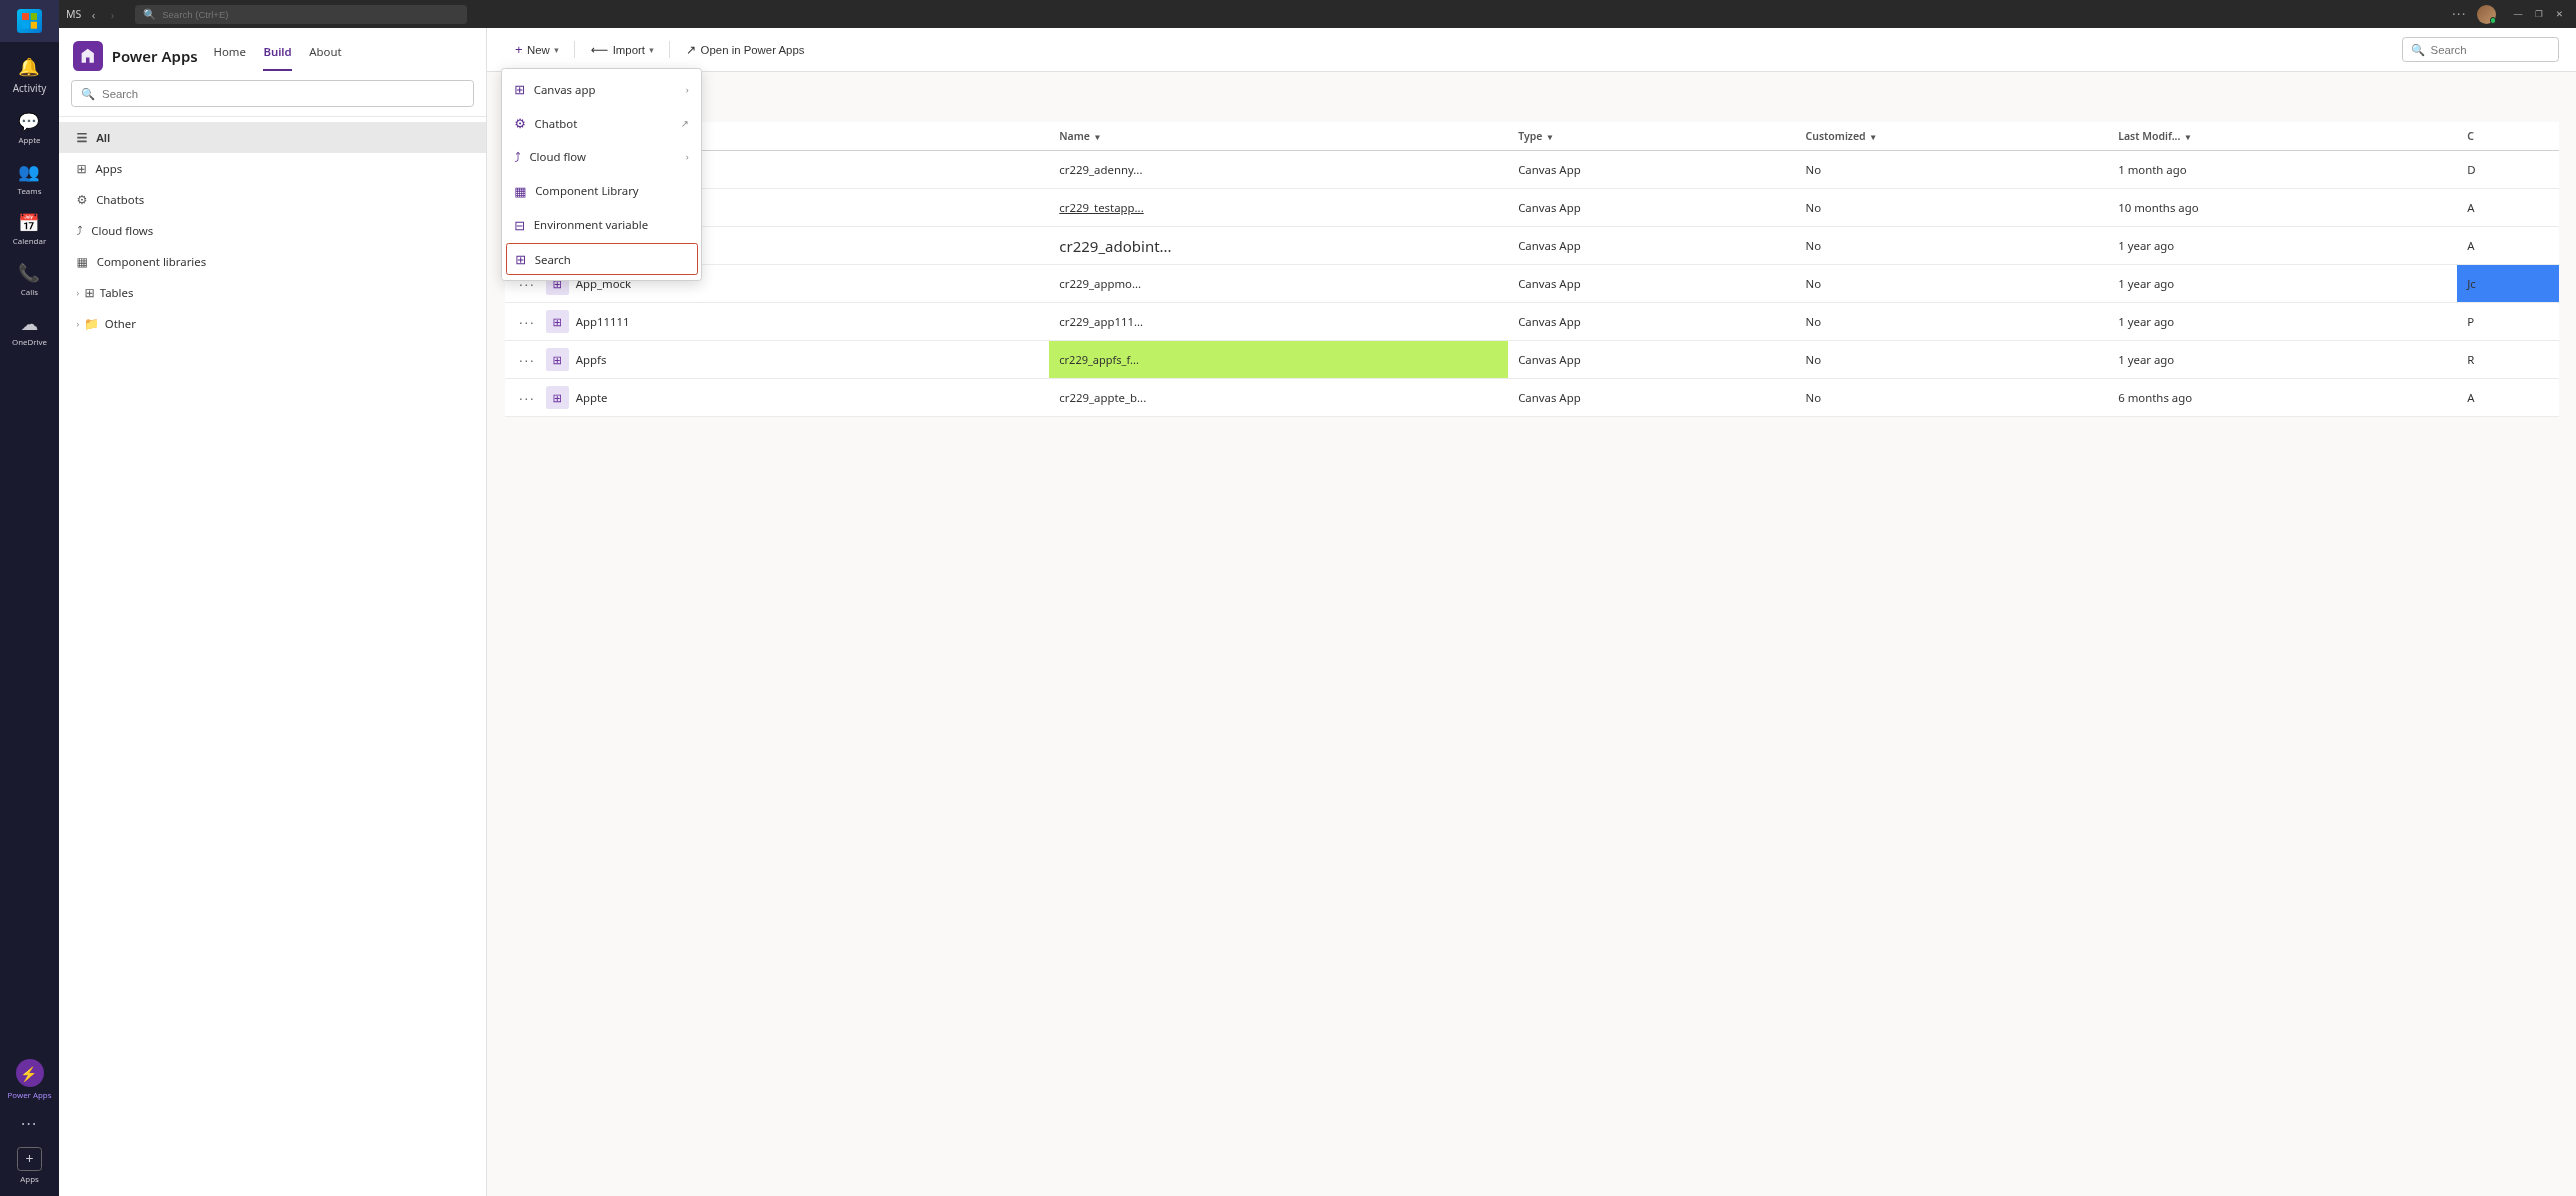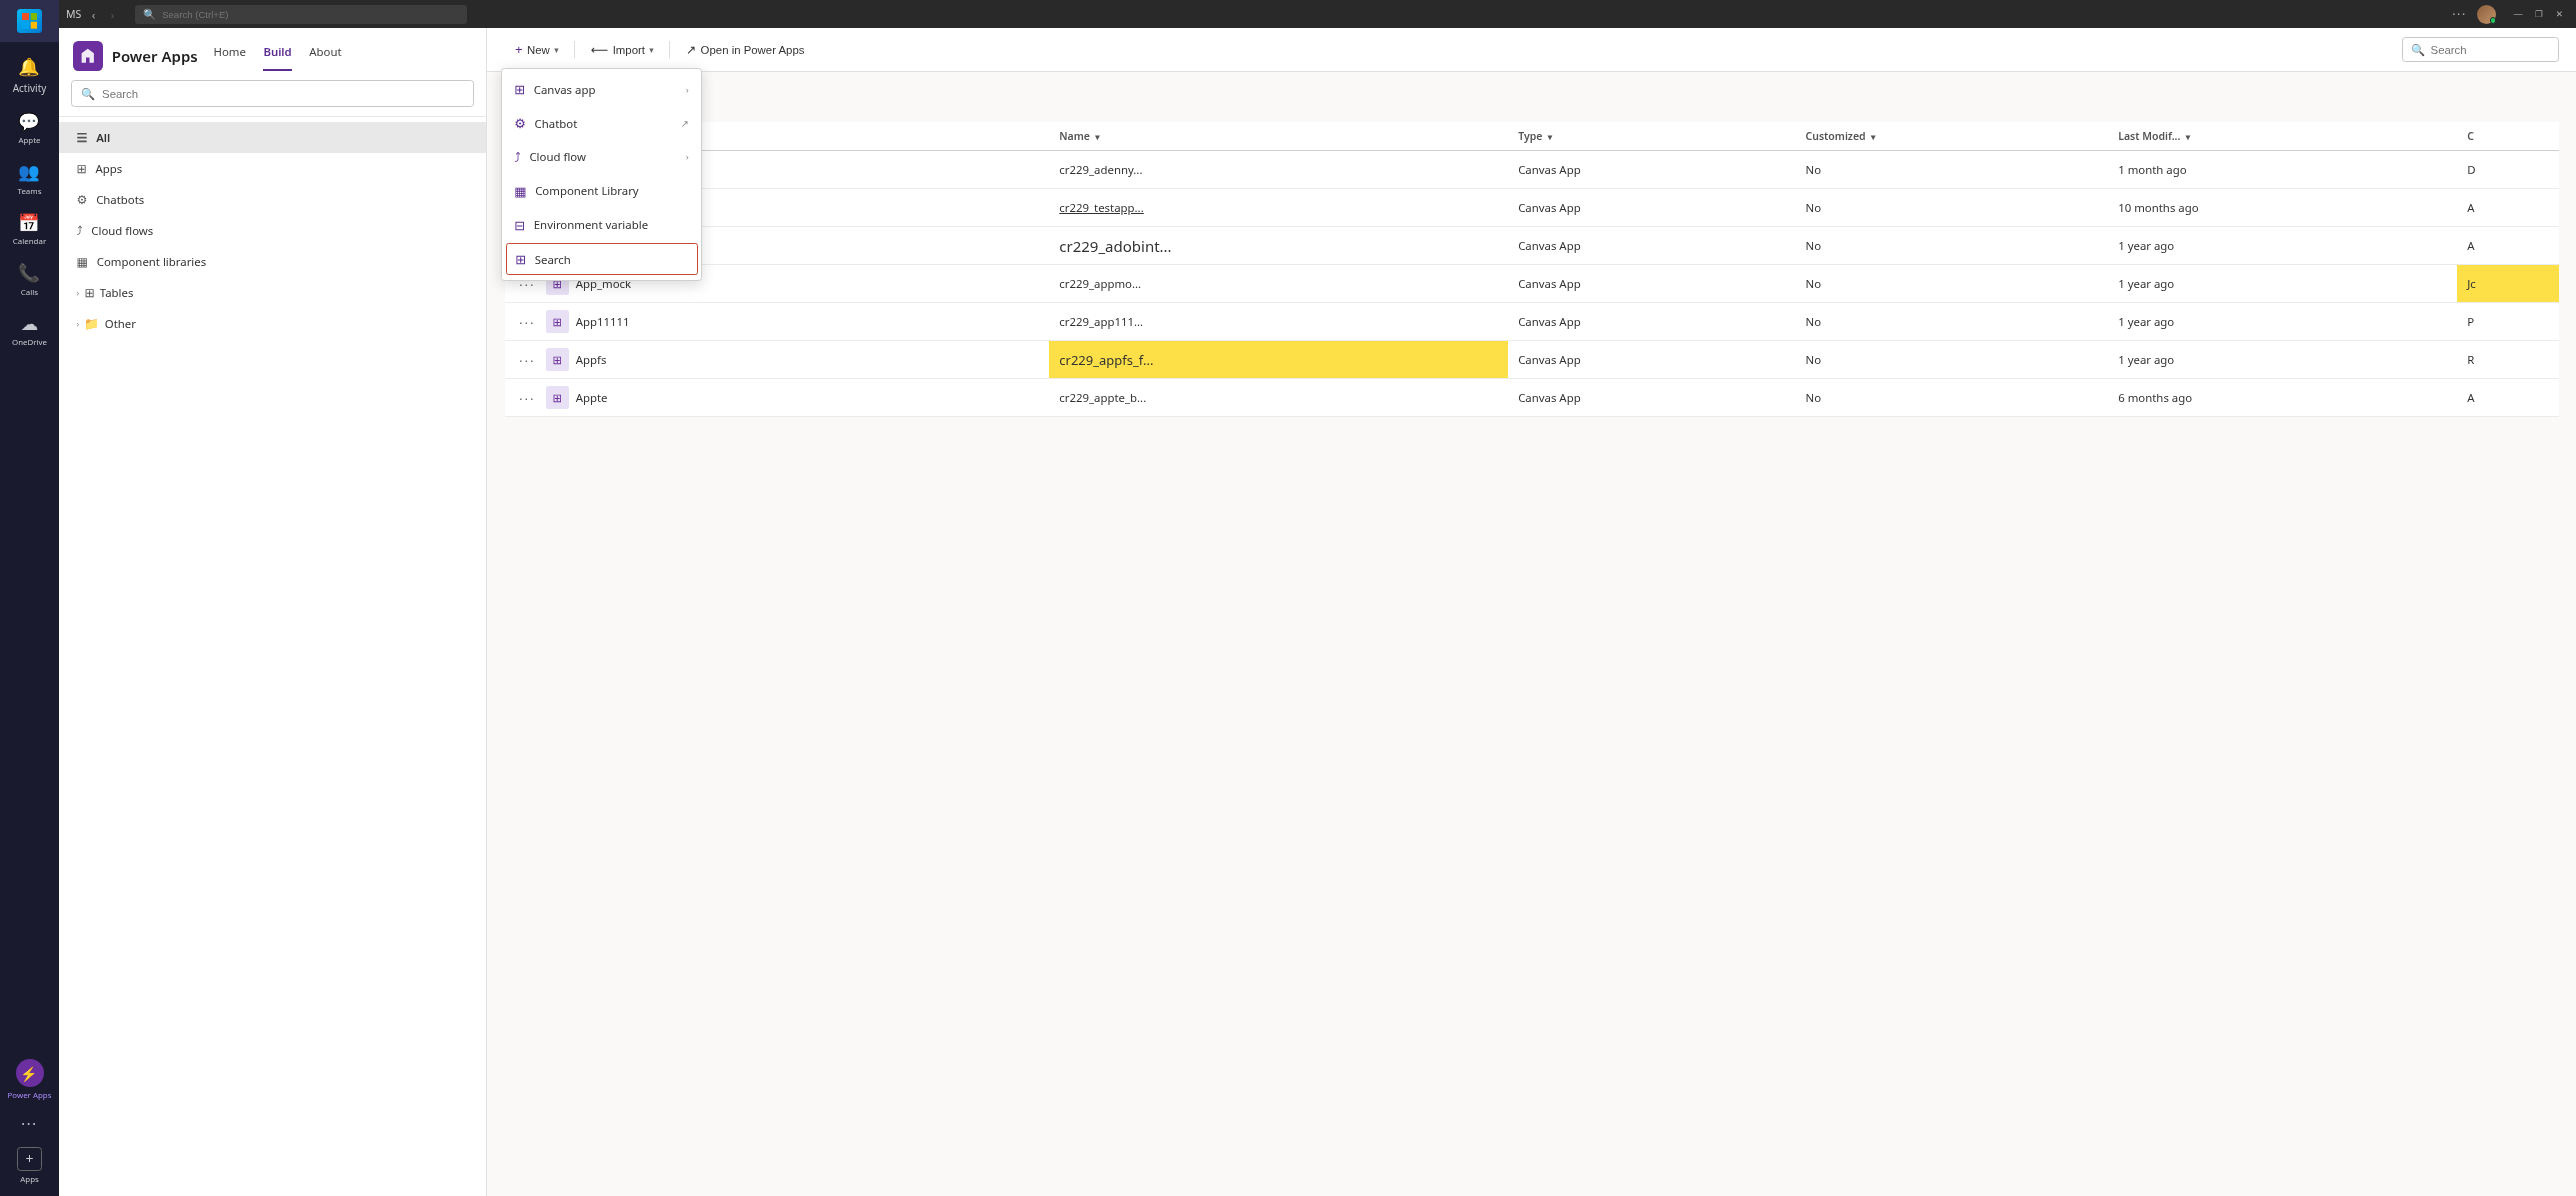--- a/index.html
+++ b/index.html
@@ -291,21 +291,21 @@
     <div style="display:flex;align-items:center;gap:7px;">
       <button style="background:none;border:none;cursor:pointer;color:#666;font-size:14px;padding:1.7px 3.5px;border-radius:2.6px;letter-spacing:0.9px;">···</button>
       <div style="width:23px;height:23px;background:#e8e0f5;border-radius:2.6px;display:flex;align-items:center;justify-content:center;font-size:11.4px;color:#6b2fa0;flex-shrink:0;">⊞</div>
       <span>App_mock</span>
     </div>
   </td>
                   <td style="padding: 7px 10.5px; border-bottom: 0.9px solid rgb(235, 235, 235); font-size: 11.4px; color: rgb(51, 51, 51); background: white;">cr229_appmo...</td>
                   <td style="padding: 7px 10.5px; border-bottom: 0.9px solid rgb(235, 235, 235); font-size: 11.4px; color: rgb(51, 51, 51); background: white;">Canvas App</td>
                   <td style="padding: 7px 10.5px; border-bottom: 0.9px solid rgb(235, 235, 235); font-size: 11.4px; color: rgb(51, 51, 51); background: white;">No</td>
                   <td style="padding: 7px 10.5px; border-bottom: 0.9px solid rgb(235, 235, 235); font-size: 11.4px; color: rgb(51, 51, 51); background: white;">1 year ago</td>
-                  <td style="padding: 7px 10.5px; border-bottom: 0.9px solid rgb(235, 235, 235); font-size: 11.4px; color: rgb(51, 51, 51); background: #fde047;">Jc</td>
+                  <td style="padding: 7px 10.5px; border-bottom: 0.9px solid rgb(235, 235, 235); font-size: 11.4px; color: rgb(51, 51, 51); background: #3b82f6;">Jc</td>
                 </tr>
                 <tr style="">
                   <td style="padding: 7px 10.5px; border-bottom: 0.9px solid rgb(235, 235, 235); font-size: 11.4px; color: rgb(51, 51, 51); background: white;">
     <div style="display:flex;align-items:center;gap:7px;">
       <button style="background:none;border:none;cursor:pointer;color:#666;font-size:14px;padding:1.7px 3.5px;border-radius:2.6px;letter-spacing:0.9px;">···</button>
       <div style="width:23px;height:23px;background:#e8e0f5;border-radius:2.6px;display:flex;align-items:center;justify-content:center;font-size:11.4px;color:#6b2fa0;flex-shrink:0;">⊞</div>
       <span>App11111</span>
     </div>
   </td>
                   <td style="padding: 7px 10.5px; border-bottom: 0.9px solid rgb(235, 235, 235); font-size: 11.4px; color: rgb(51, 51, 51); background: white;">cr229_app111...</td>
@@ -315,21 +315,21 @@
                   <td style="padding: 7px 10.5px; border-bottom: 0.9px solid rgb(235, 235, 235); font-size: 11.4px; color: rgb(51, 51, 51); background: white;">P</td>
                 </tr>
                 <tr style="">
                   <td style="padding: 7px 10.5px; border-bottom: 0.9px solid rgb(235, 235, 235); font-size: 11.4px; color: rgb(51, 51, 51); background: white;">
     <div style="display:flex;align-items:center;gap:7px;">
       <button style="background:none;border:none;cursor:pointer;color:#666;font-size:14px;padding:1.7px 3.5px;border-radius:2.6px;letter-spacing:0.9px;">···</button>
       <div style="width:23px;height:23px;background:#e8e0f5;border-radius:2.6px;display:flex;align-items:center;justify-content:center;font-size:11.4px;color:#6b2fa0;flex-shrink:0;">⊞</div>
       <span>Appfs</span>
     </div>
   </td>
-                  <td style="padding: 7px 10.5px; border-bottom: 0.9px solid rgb(235, 235, 235); font-size: 13px; color: rgb(51, 51, 51); background: #fde047;">cr229_appfs_f...</td>
+                  <td style="padding: 7px 10.5px; border-bottom: 0.9px solid rgb(235, 235, 235); font-size: 11px; color: rgb(51, 51, 51); background: #bef264;">cr229_appfs_f...</td>
                   <td style="padding: 7px 10.5px; border-bottom: 0.9px solid rgb(235, 235, 235); font-size: 11.4px; color: rgb(51, 51, 51); background: white;">Canvas App</td>
                   <td style="padding: 7px 10.5px; border-bottom: 0.9px solid rgb(235, 235, 235); font-size: 11.4px; color: rgb(51, 51, 51); background: white;">No</td>
                   <td style="padding: 7px 10.5px; border-bottom: 0.9px solid rgb(235, 235, 235); font-size: 11.4px; color: rgb(51, 51, 51); background: white;">1 year ago</td>
                   <td style="padding: 7px 10.5px; border-bottom: 0.9px solid rgb(235, 235, 235); font-size: 11.4px; color: rgb(51, 51, 51); background: white;">R</td>
                 </tr>
                 <tr style="">
                   <td style="padding: 7px 10.5px; border-bottom: 0.9px solid rgb(235, 235, 235); font-size: 11.4px; color: rgb(51, 51, 51); background: white;">
     <div style="display:flex;align-items:center;gap:7px;">
       <button style="background:none;border:none;cursor:pointer;color:#666;font-size:14px;padding:1.7px 3.5px;border-radius:2.6px;letter-spacing:0.9px;">···</button>
       <div style="width:23px;height:23px;background:#e8e0f5;border-radius:2.6px;display:flex;align-items:center;justify-content:center;font-size:11.4px;color:#6b2fa0;flex-shrink:0;">⊞</div>

